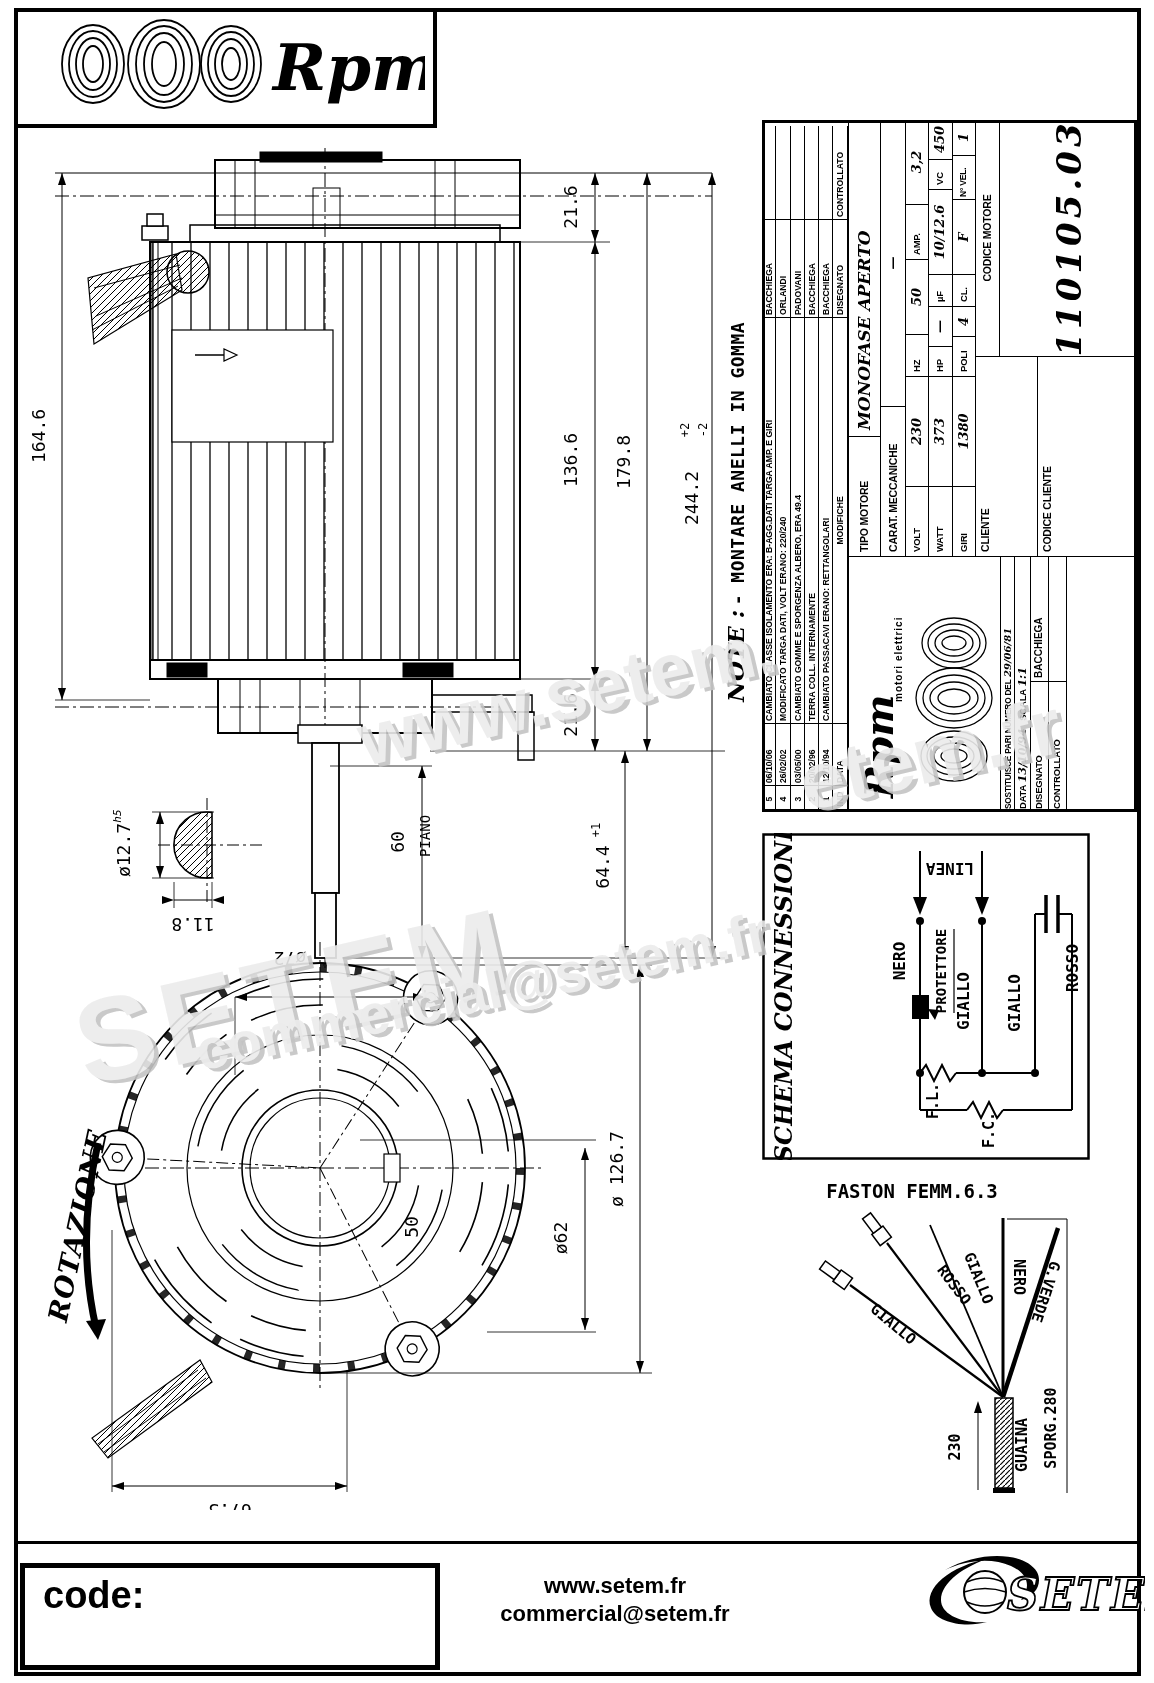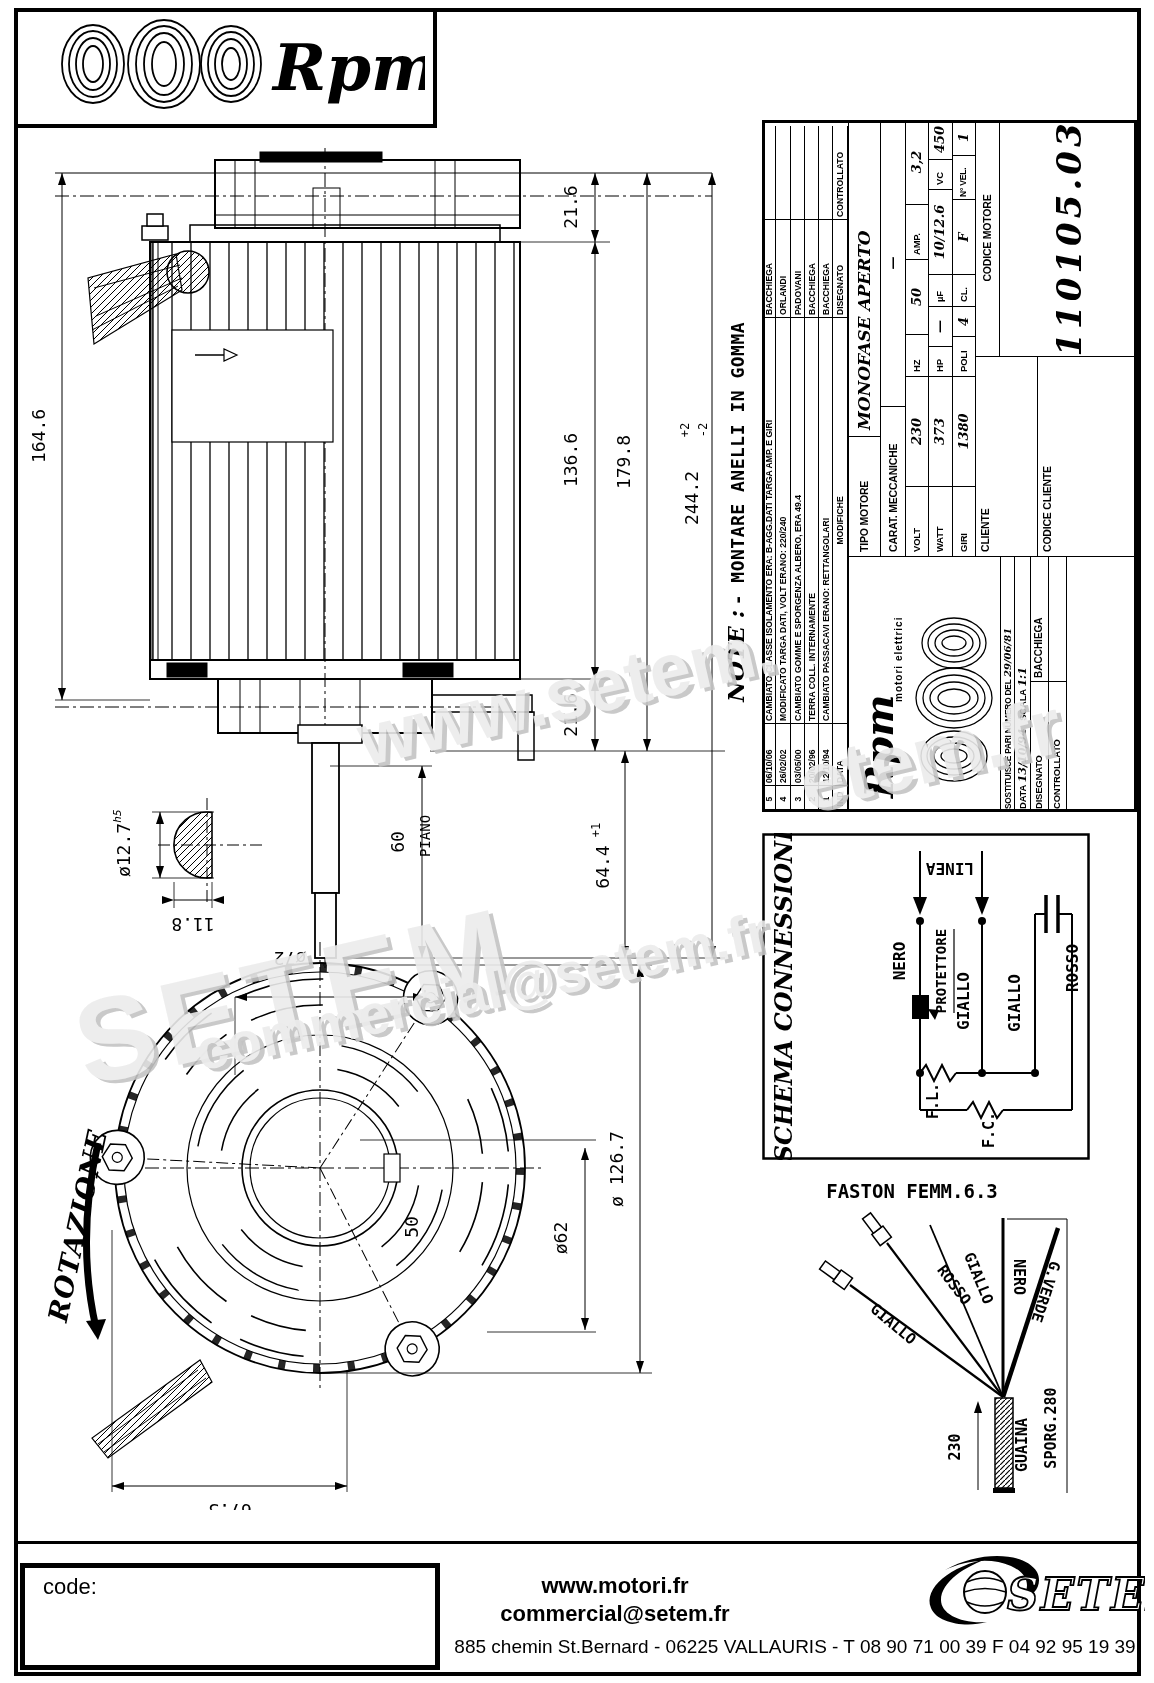--- a/index.html
+++ b/index.html
@@ -30,21 +30,21 @@
   .lbl{font-size:9.5px;font-weight:bold;letter-spacing:-.2px;}
   .val{font-family:"DejaVu Serif",serif;font-style:italic;font-weight:bold;font-size:13px;}
   .rev-row{display:grid;grid-template-columns:26px 62px 406px 98px 94px;height:14.3px;line-height:14px;}
   .rev-row>div{border-left:1px solid #000;border-bottom:1px solid #000;padding:0 2px;
                white-space:nowrap;overflow:hidden;font-weight:bold;font-size:8.6px;}
   .rev-row>div:first-child{border-left:none;text-align:center;}
   .tagline{font-size:10px;font-weight:bold;letter-spacing:1px;}
   .bigcode{font-family:"DejaVu Serif",serif;font-style:italic;font-weight:bold;font-size:34px;letter-spacing:4px;}
   
   .code-box{position:absolute;left:20px;top:1563px;width:410px;height:97px;border:5px solid #000;background:#fff;}
-  .code-label{position:absolute;left:18px;top:6px;font-size:22px;font-weight:normal;}
+  .code-label{position:absolute;left:18px;top:6px;font-size:38px;font-weight:bold;}
   .code-value{position:absolute;left:60px;top:28px;width:340px;text-align:center;font-size:54px;font-weight:bold;letter-spacing:1px;}
   .footer-center{position:absolute;left:455px;top:1572px;width:320px;text-align:center;
                  font-weight:bold;font-size:22px;line-height:28px;}
   .footer-address{position:absolute;left:450px;top:1636px;width:690px;text-align:center;font-size:19px;}
   svg text{font-family:"DejaVu Sans Mono",monospace;}
   .dimtxt{font-size:18px;}
   .dimtxt-s{font-size:12px;}
 </style>
 </head>
 <body>
@@ -536,24 +536,23 @@
   <div class="wm" style="left:350px;top:700px;font-size:74px;transform:rotate(-13deg);">www.setem.</div>
   <div class="wm" style="left:62px;top:980px;font-size:118px;letter-spacing:8px;transform:rotate(-13deg);">SETEM</div>
   <div class="wm" style="left:190px;top:1020px;font-size:56px;transform:rotate(-12deg);">commercial@setem.fr</div>
   <div class="wm" style="left:790px;top:740px;font-size:80px;transform:rotate(-13deg);">etem.fr</div>
 
   <div class="divider"></div>
   <div class="code-box">
     <div class="code-label">code:</div>
   </div>
   <div class="footer-center">
-    <div>www.motori.fr</div>
+    <div>www.setem.fr</div>
     <div>commercial@setem.fr</div>
   </div>
   <svg style="position:absolute;left:895px;top:1548px" width="250" height="85" viewBox="0 0 250 85">
     <path d="M 95,10 C 55,18 28,40 36,60 C 42,75 70,80 92,74 C 66,76 46,66 46,52 C 46,34 70,18 95,10 Z" fill="#000"></path>
     <path d="M 50,22 C 85,2 130,4 142,24 C 148,36 140,48 126,52 C 136,40 134,26 116,18 C 97,9 70,12 50,22 Z" fill="#000"></path>
     <circle cx="90" cy="44" r="21" fill="#fff" stroke="#000" stroke-width="2"></circle>
     <path d="M 72,34 Q 90,26 108,34 M 69,44 Q 90,37 111,44 M 72,54 Q 90,62 108,54" stroke="#000" fill="none" stroke-width="1.5"></path>
     <text x="112" y="62" font-size="44" font-style="italic" font-weight="bold" letter-spacing="2" style="font-family:'DejaVu Serif',serif" fill="#fff" stroke="#000" stroke-width="1.8">SETEM</text>
   </svg>
-  <div class="footer-address">885 chemin St.Bernard  -  06225 VALLAURIS  -  T 08 90 71 00 39   F 04 92 95 19 39</div>
 </div>
 
 </body></html>

